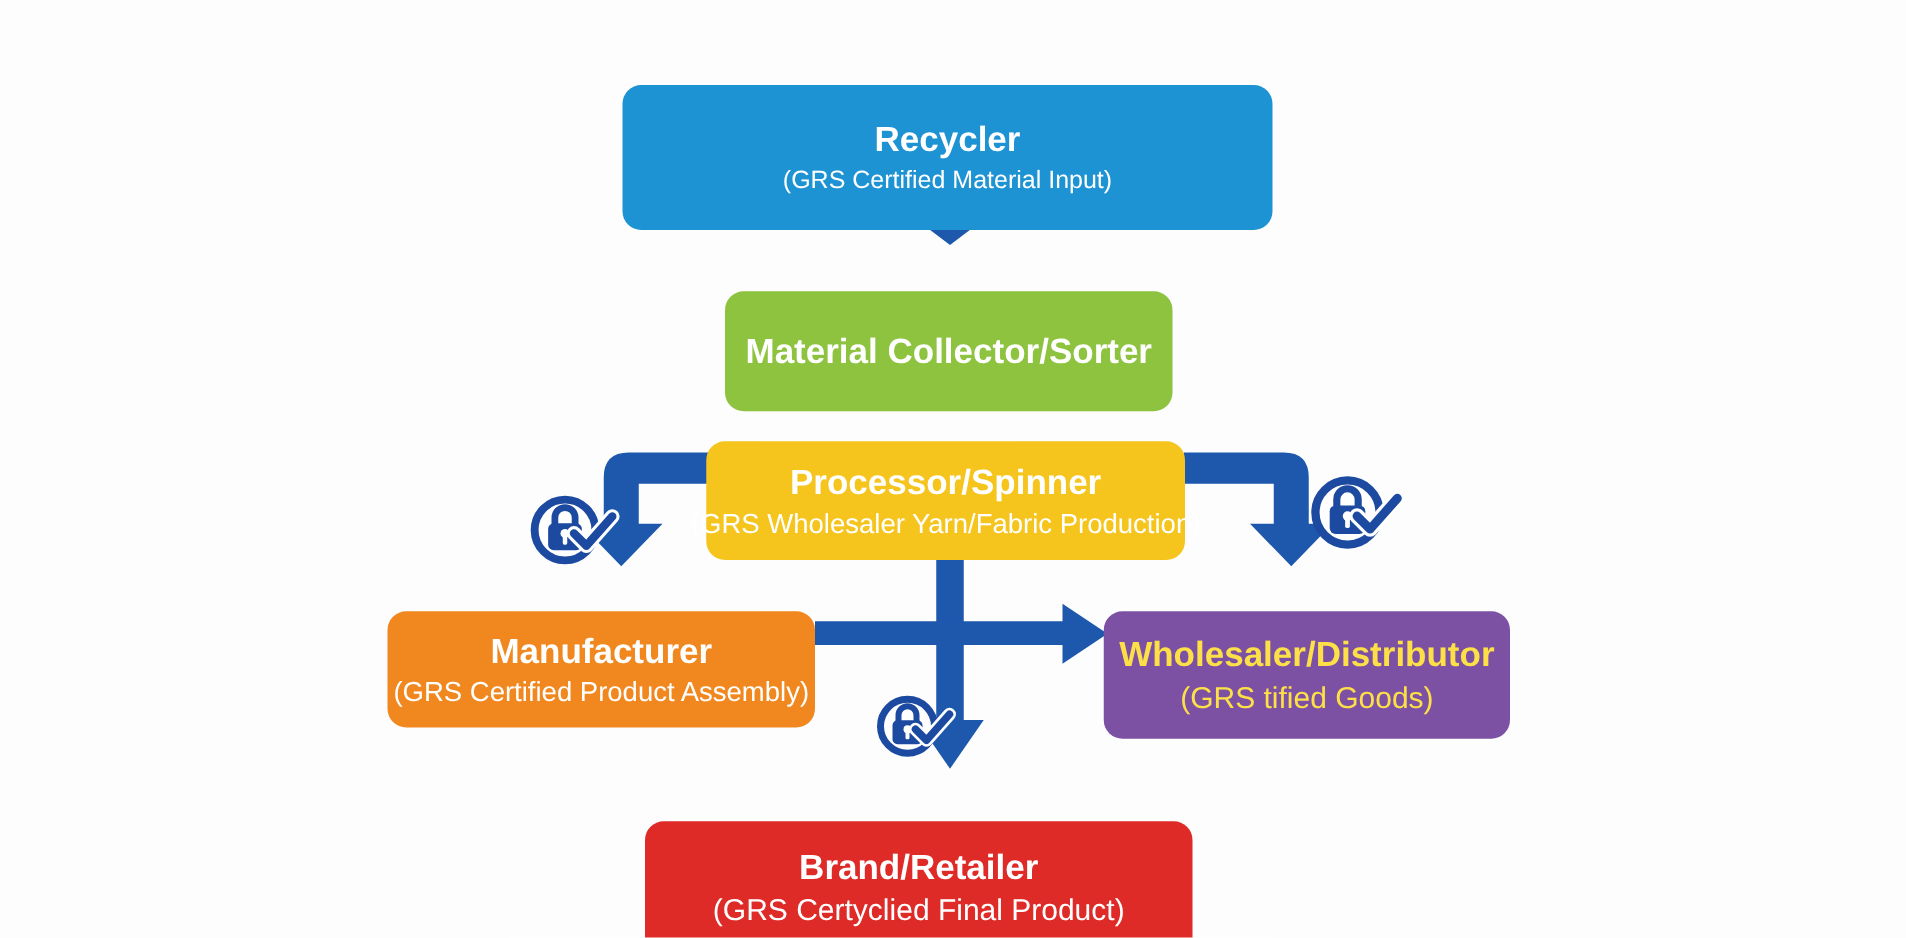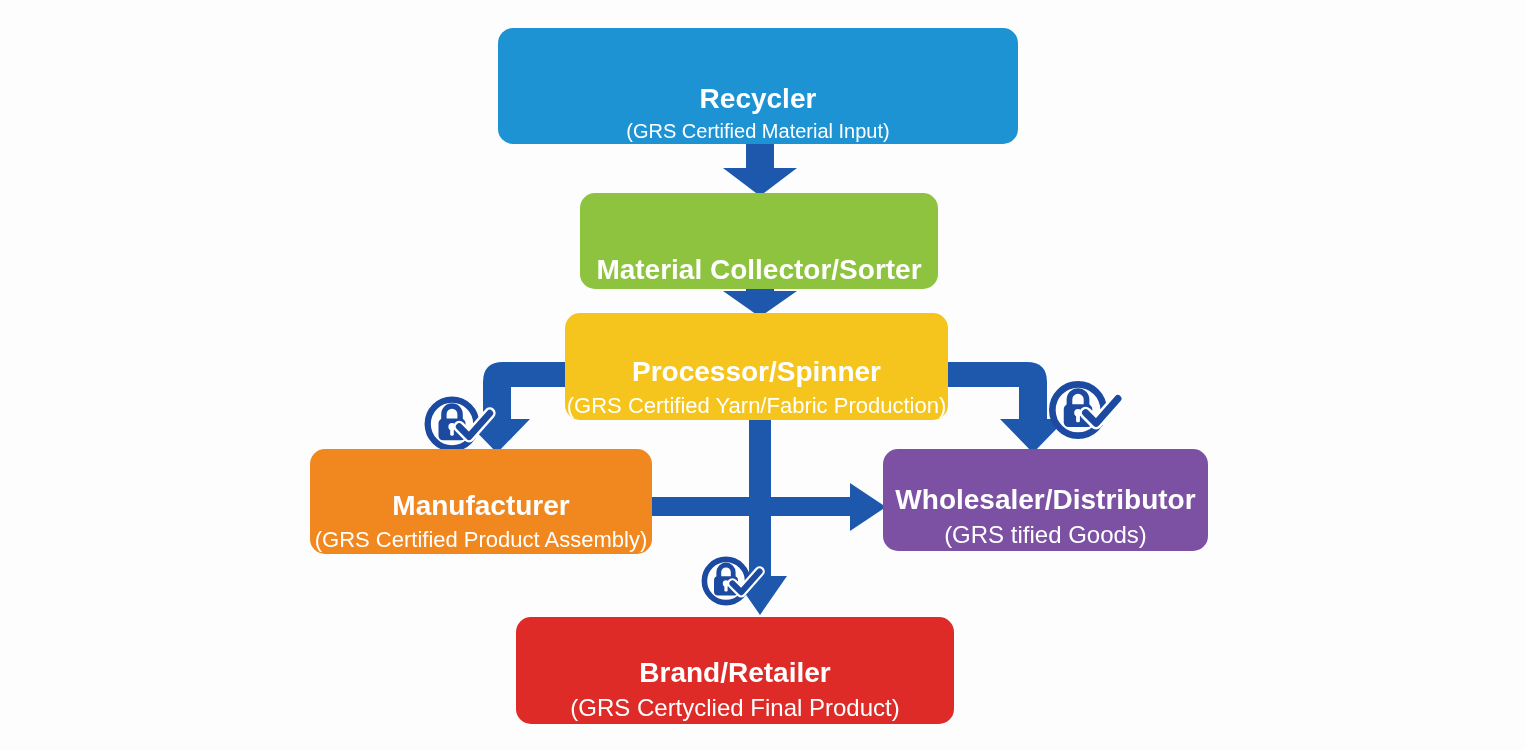--- a/index.html
+++ b/index.html
@@ -17,32 +17,33 @@
     width: 1525px; height: 750px;
     display: block;
   }
   .node {
     position: absolute;
     border-radius: 15px;
     color: #fff;
     display: flex;
     flex-direction: column;
     align-items: center;
-    justify-content: flex-end;
+    justify-content: center;
     text-align: center;
     line-height: 1.32;
     white-space: nowrap;
+    margin-top: 40px;
   }
   .node .title   { font-weight: 700; font-size: 28px; }
   .node .subtitle{ font-weight: 400; font-size: 20px; }
 
   .node-recycler     { left: 498px; top: 28px;  width: 520px; height: 116px; }
   .node-collector    { left: 580px; top: 193px; width: 358px; height: 96px;  }
-  .node-processor    { left: 565px; top: 313px; width: 383px; height: 107px; }
-  .node-manufacturer { left: 310px; top: 449px; width: 342px; height: 105px; }
+  .node-processor    { left: 565px; top: 313px; width: 383px; height: 95px; }
+  .node-manufacturer { left: 310px; top: 449px; width: 342px; height: 93px; }
   .node-wholesaler   { left: 883px; top: 449px; width: 325px; height: 102px; }
   .node-brand        { left: 516px; top: 617px; width: 438px; height: 107px; }
 
   .node-processor .subtitle,
   .node-manufacturer .subtitle { font-size: 22px; }
   .node-wholesaler .subtitle,
   .node-brand .subtitle { font-size: 24px; }
 </style>
 </head>
 <body>
@@ -104,29 +105,29 @@
     <div class="title">Recycler</div>
     <div class="subtitle">(GRS Certified Material Input)</div>
   </div>
 
   <div class="node node-collector" style="background-color: rgb(141, 195, 63); color: rgb(255, 255, 255);">
     <div class="title">Material Collector/Sorter</div>
   </div>
 
   <div class="node node-processor" style="background-color: rgb(245, 197, 30); color: rgb(255, 255, 255);">
     <div class="title">Processor/Spinner</div>
-    <div class="subtitle">(GRS Certified Yarn/Fabric Production)</div>
+    <div class="subtitle">(GRS Wholesaler Yarn/Fabric Production)</div>
   </div>
 
   <div class="node node-manufacturer" style="background-color: rgb(240, 136, 31); color: rgb(255, 255, 255);">
     <div class="title">Manufacturer</div>
     <div class="subtitle">(GRS Certified Product Assembly)</div>
   </div>
 
-  <div class="node node-wholesaler" style="background-color: rgb(124, 81, 164); color: #ffffff;">
+  <div class="node node-wholesaler" style="background-color: rgb(124, 81, 164); color: #fde047;">
     <div class="title">Wholesaler/Distributor</div>
     <div class="subtitle">(GRS tified Goods)</div>
   </div>
 
   <div class="node node-brand" style="background-color: rgb(222, 43, 40); color: rgb(255, 255, 255);">
     <div class="title">Brand/Retailer</div>
     <div class="subtitle">(GRS Certyclied Final Product)</div>
   </div>
 
 </div>

